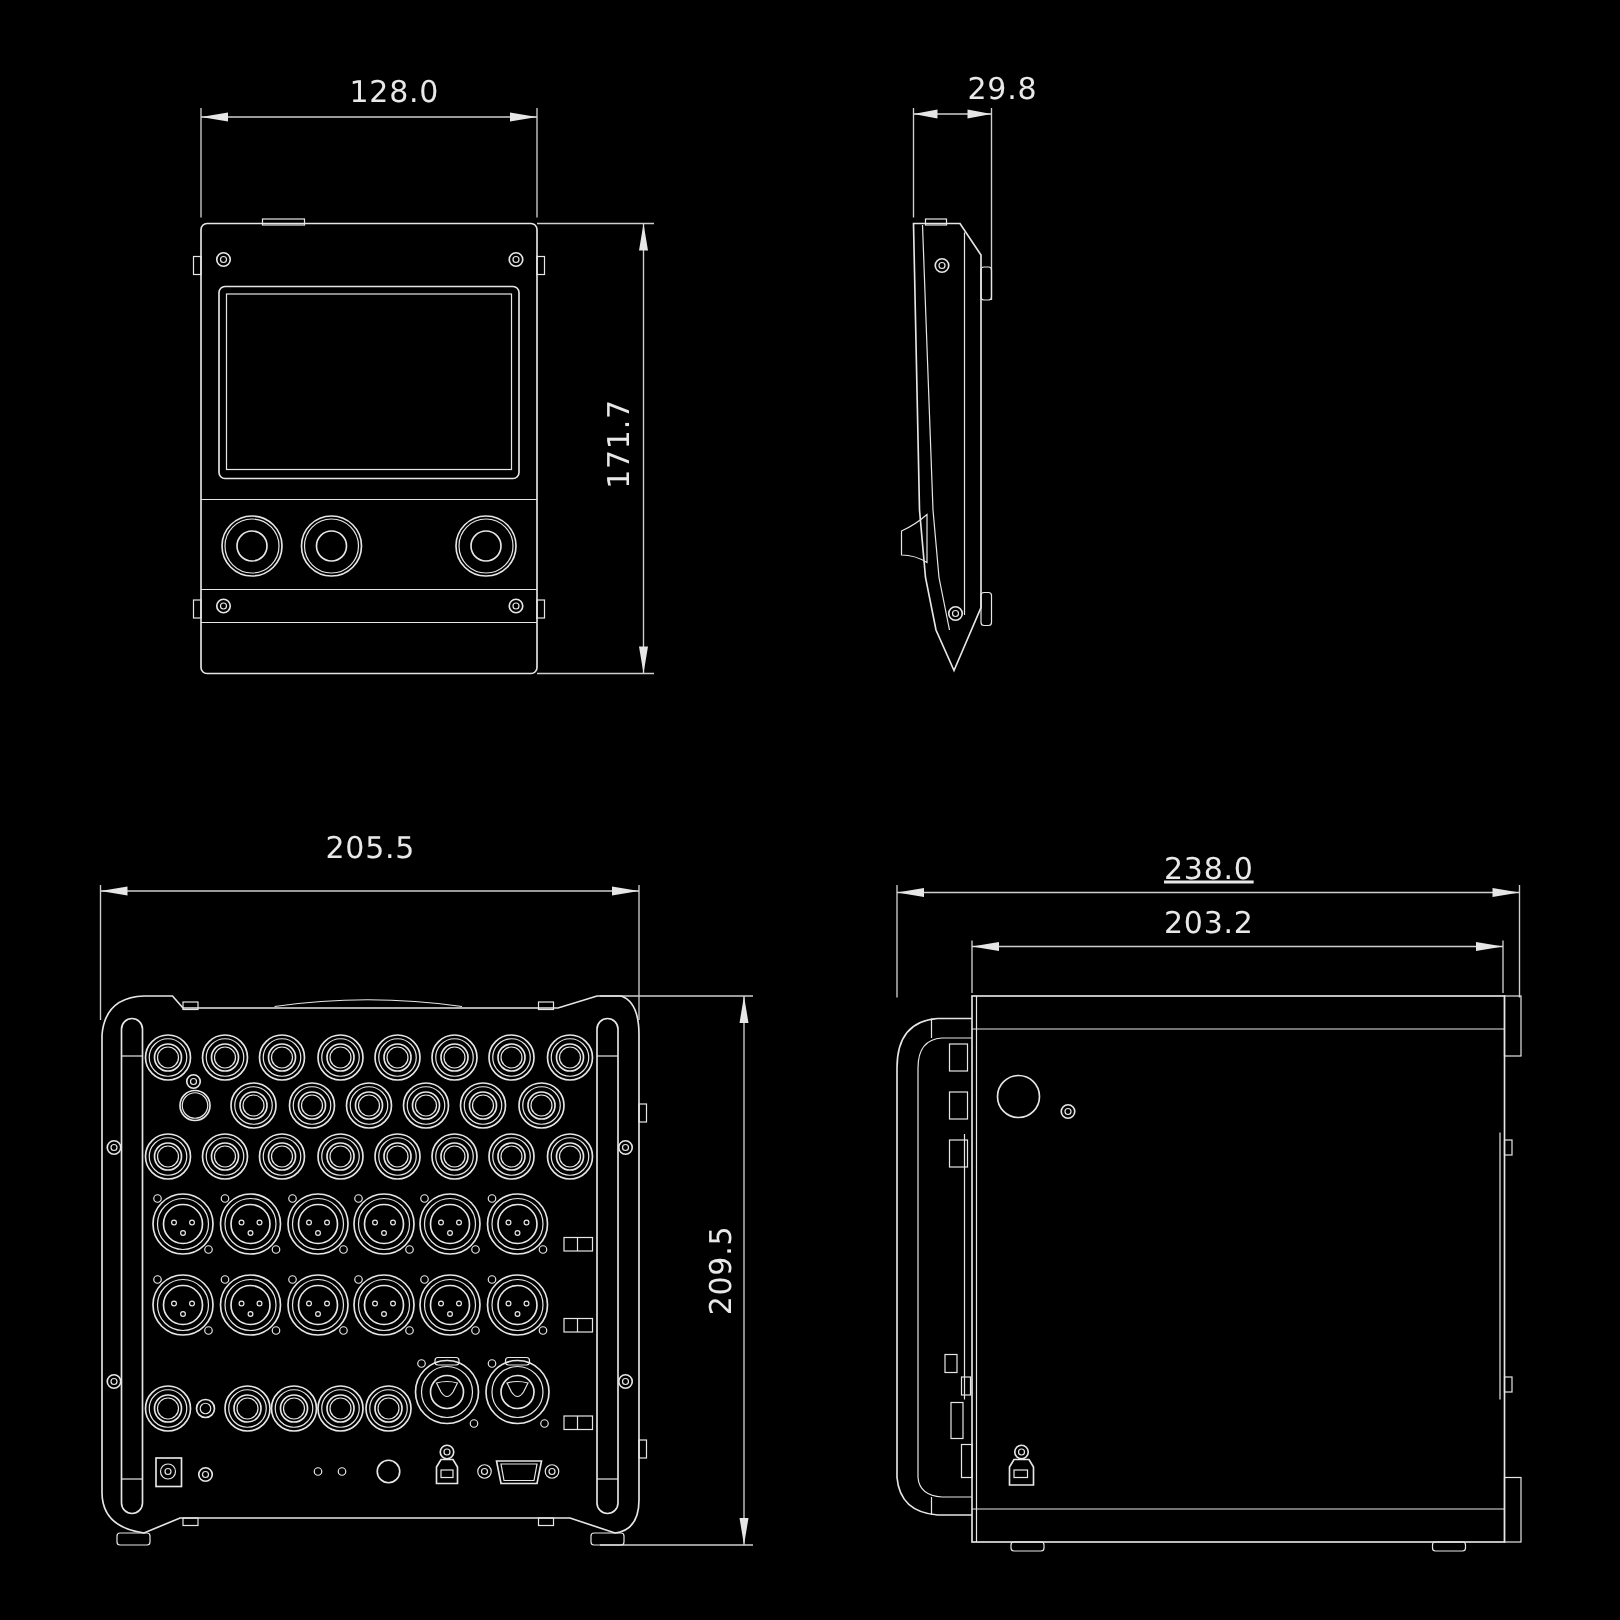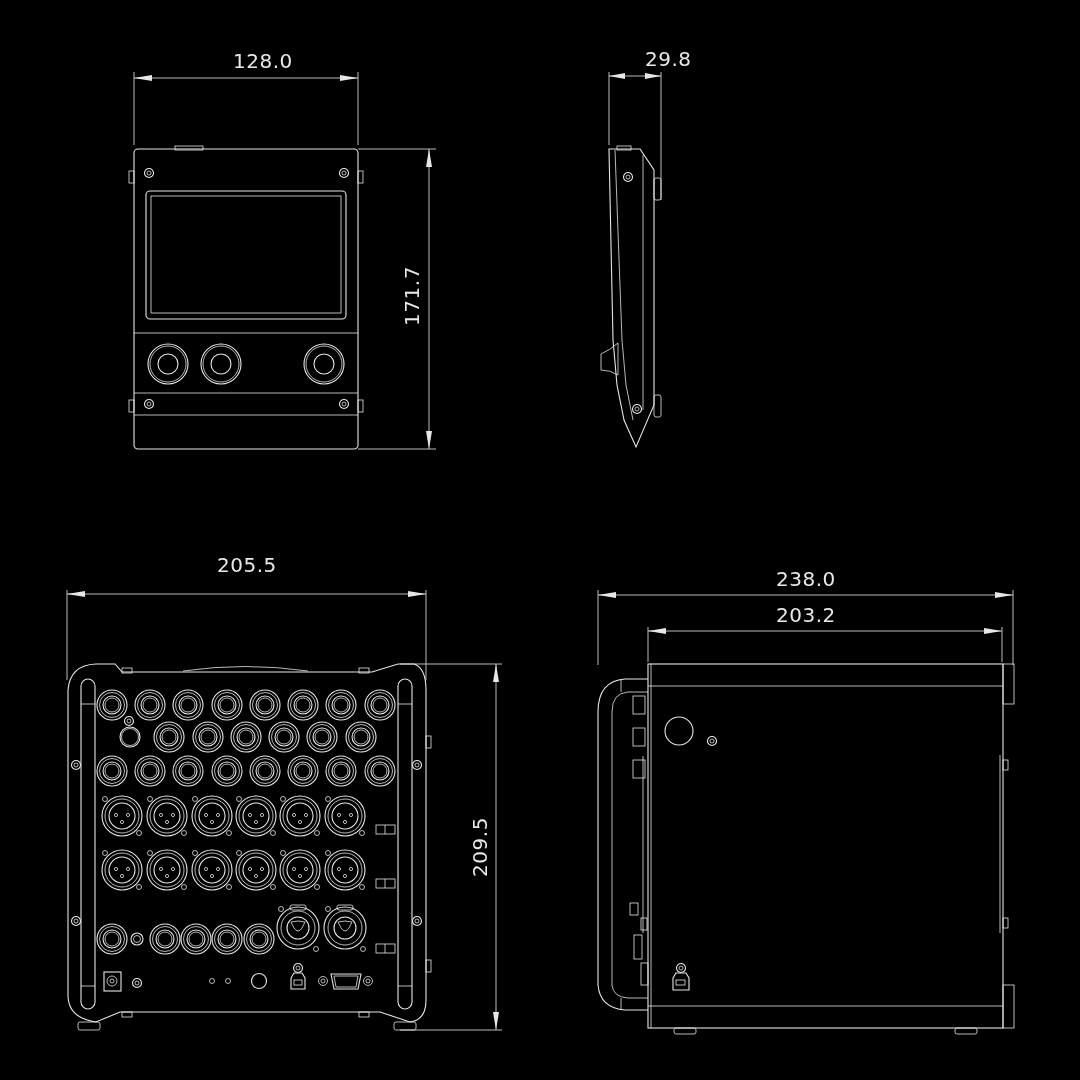--- a/index.html
+++ b/index.html
@@ -289,14 +289,14 @@
     <rect x="674" y="1028" width="22" height="6" rx="2" class="t"></rect>
       <rect x="955" y="1028" width="22" height="6" rx="2" class="t"></rect>
   </g>
 </svg>
 
 <div class="lbl" style="left:217px;top:49px;margin-left:16px;">128.0</div>
 <div class="lbl rot" style="left:382px;top:284px;width:60px;text-align:center;">171.7</div>
 <div class="lbl" style="left:612px;top:47px;margin-left:33px;">29.8</div>
 <div class="lbl" style="left:217px;top:553px;">205.5</div>
 <div class="lbl rot" style="left:450px;top:835px;width:60px;text-align:center;">209.5</div>
-<div class="lbl" style="left:776px;top:567px;">238.0</div>
+<div class="lbl" style="left:776px;top:567px;text-decoration:underline;">238.0</div>
 <div class="lbl" style="left:776px;top:603px;">203.2</div>
 
 </body></html>

